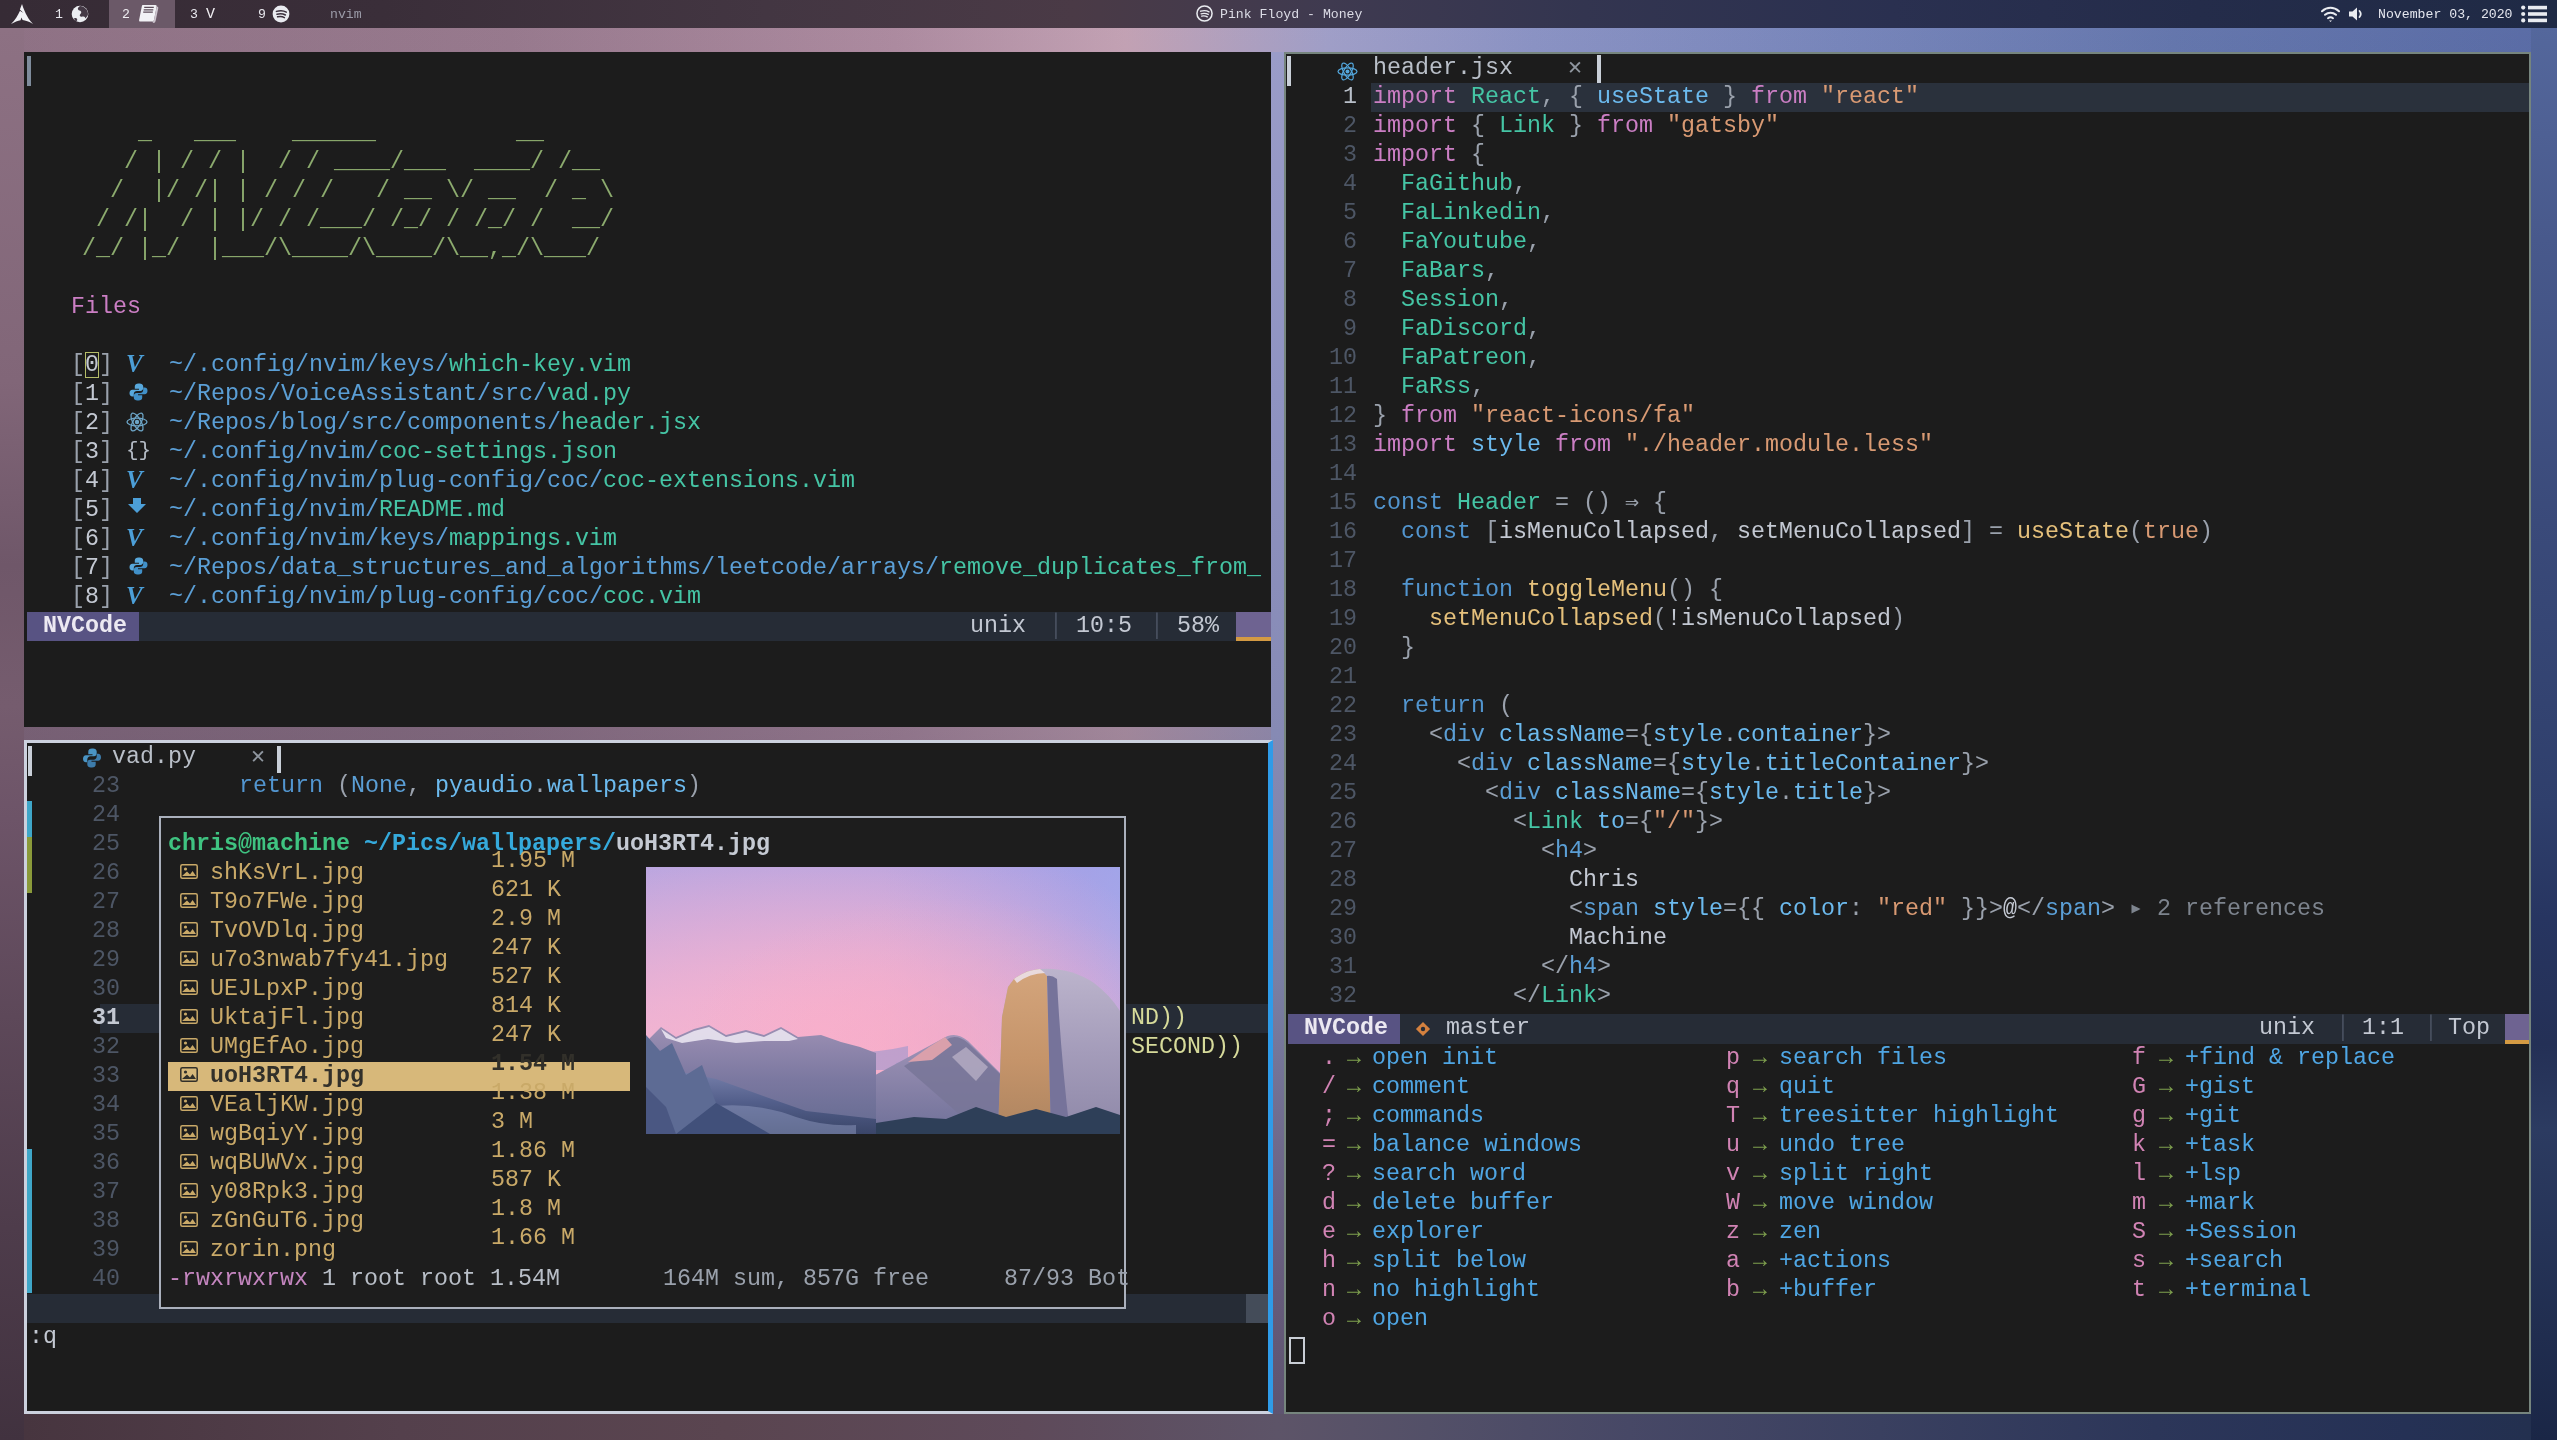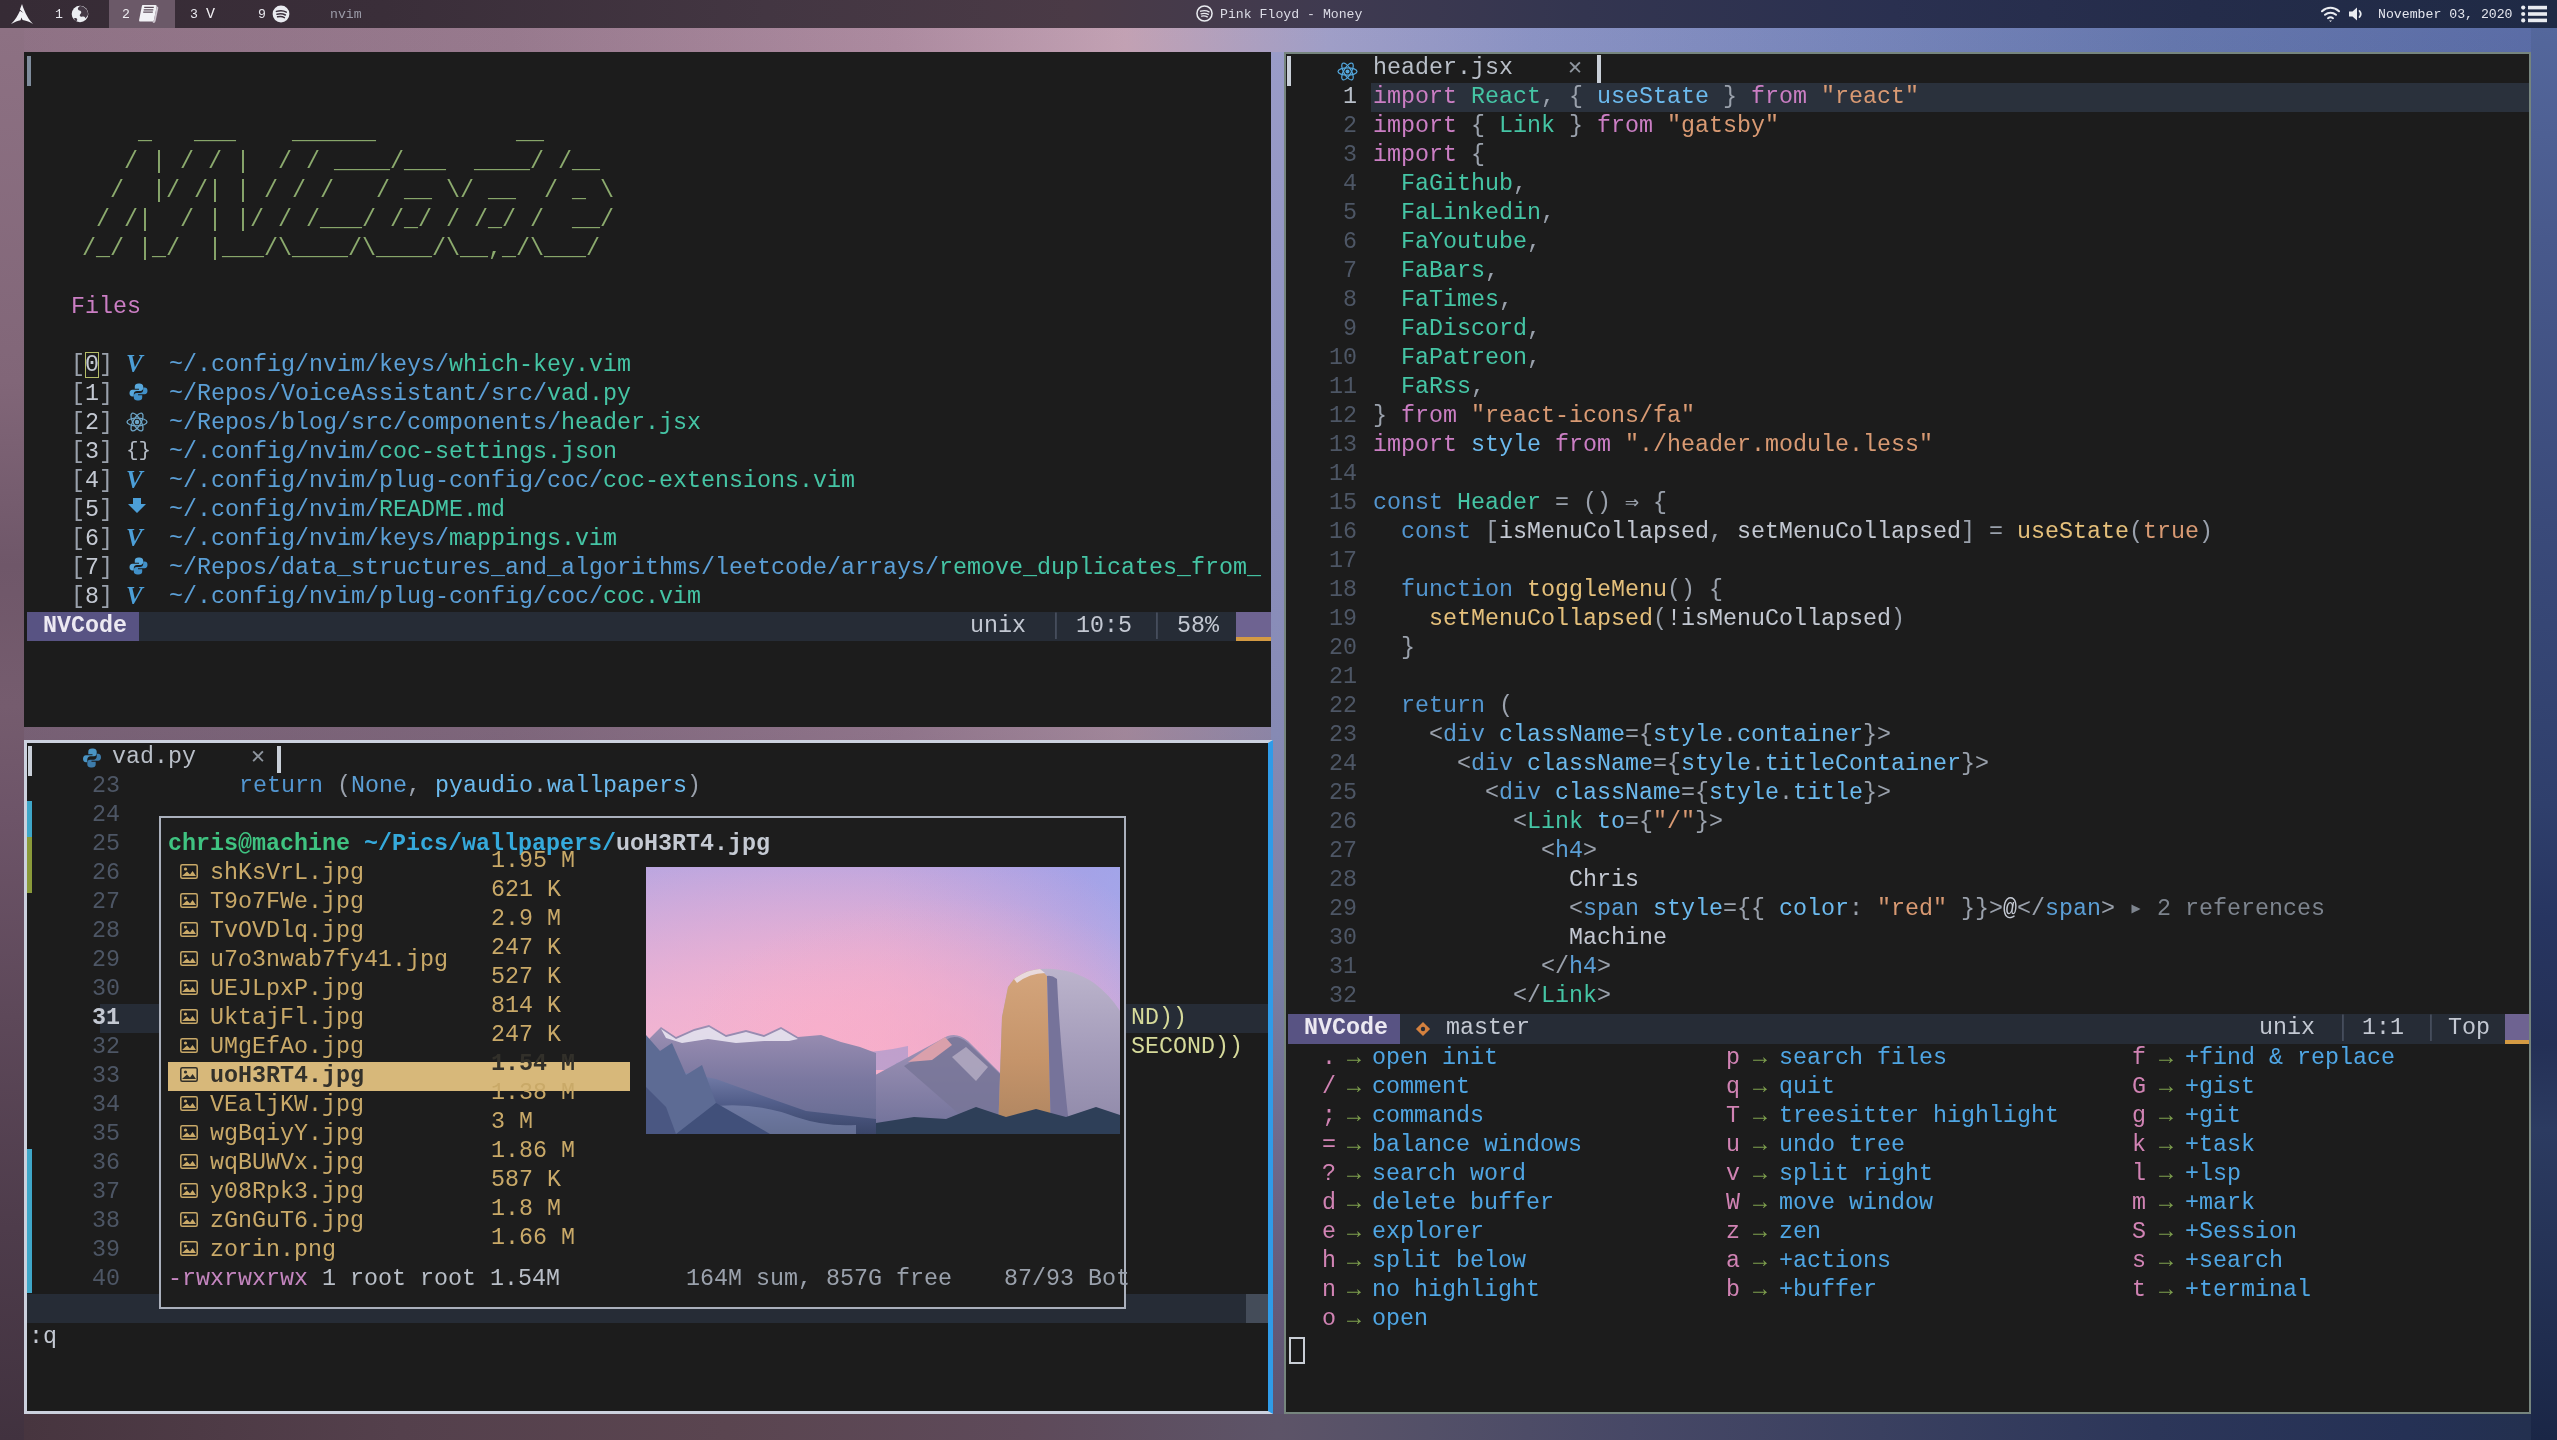--- a/index.html
+++ b/index.html
@@ -234,21 +234,21 @@
 247 K
 <span style="color:#32302a;font-weight:bold">1.54 M</span>
 1.38 M
 3 M
 1.86 M
 587 K
 1.8 M
 1.66 M</pre>
 
   <pre class="m" style="left:7px;top:447px;"><span style="color:#c586c0">-rwxrwxrwx</span><span style="color:#b9bfc8"> 1 root root 1.54M</span></pre>
-  <pre class="m gy" style="left:525px;top:447px;">164M sum, 857G free</pre>
+  <pre class="m gy" style="left:502px;top:447px;">164M sum, 857G free</pre>
   <pre class="m gy" style="left:843px;top:447px;">87/93 Bot</pre>
 
   <svg class="abs" style="left:485px;top:49px" width="474" height="267" viewBox="0 0 474 267">
   <defs>
    <linearGradient id="sky" x1="0" y1="0" x2="0" y2="1">
      <stop offset="0" stop-color="#b4a5e2"></stop>
           <stop offset="0.25" stop-color="#c9abdf"></stop>
           <stop offset="0.5" stop-color="#e2b3da"></stop>
           <stop offset="0.72" stop-color="#efb8d5"></stop>
           <stop offset="1" stop-color="#f2bcd2"></stop>
@@ -397,21 +397,21 @@
 31
 32</pre>
 
 <pre class="m" style="left:87px;top:29px;" id="code3"><span class="kw">import</span> <span class="tl">React</span><span class="gy">, { </span><span class="cy">useState</span><span class="gy"> } </span><span class="kw">from</span> <span class="or">"react"</span>
 <span class="kw">import</span><span class="gy"> { </span><span class="tl">Link</span><span class="gy"> } </span><span class="kw">from</span> <span class="or">"gatsby"</span>
 <span class="kw">import</span><span class="gy"> {</span>
   <span class="tl">FaGithub</span><span class="gy">,</span>
   <span class="tl">FaLinkedin</span><span class="gy">,</span>
   <span class="tl">FaYoutube</span><span class="gy">,</span>
   <span class="tl">FaBars</span><span class="gy">,</span>
-  <span class="tl">FaTimes</span><span class="gy">,</span>
+  <span class="tl">Session</span><span class="gy">,</span>
   <span class="tl">FaDiscord</span><span class="gy">,</span>
   <span class="tl">FaPatreon</span><span class="gy">,</span>
   <span class="tl">FaRss</span><span class="gy">,</span>
 <span class="gy">} </span><span class="kw">from</span> <span class="or">"react-icons/fa"</span>
 <span class="kw">import</span> <span class="cy">style</span> <span class="kw">from</span> <span class="or">"./header.module.less"</span>
 
 <span class="bl2">const</span> <span class="tl">Header</span> <span class="gy">= () ⇒ {</span>
   <span class="bl2">const</span> <span class="gy">[</span><span class="wh">isMenuCollapsed</span><span class="gy">,</span> <span class="wh">setMenuCollapsed</span><span class="gy">] =</span> <span class="yl">useState</span><span class="gy">(</span><span class="or">true</span><span class="gy">)</span>
 
   <span class="bl2">function</span> <span class="yl">toggleMenu</span><span class="gy">() {</span>

